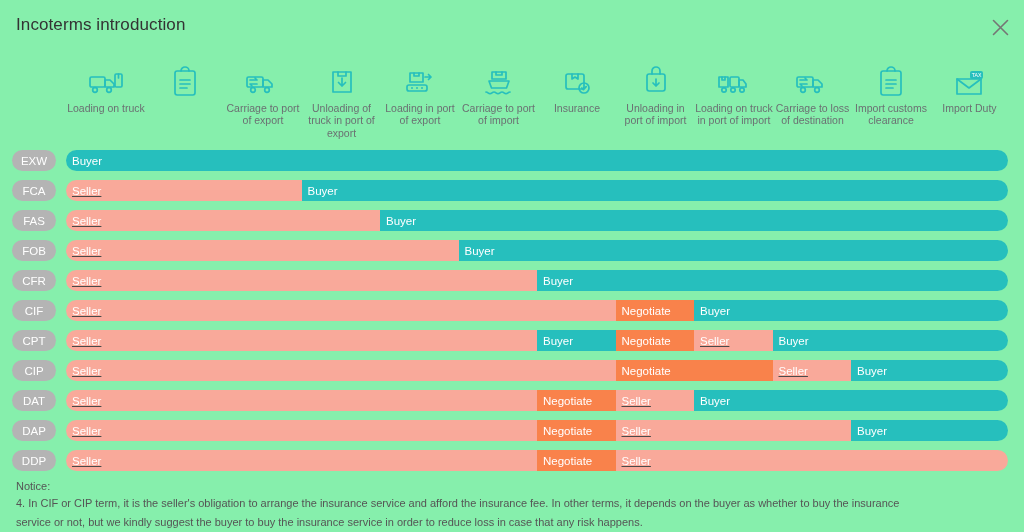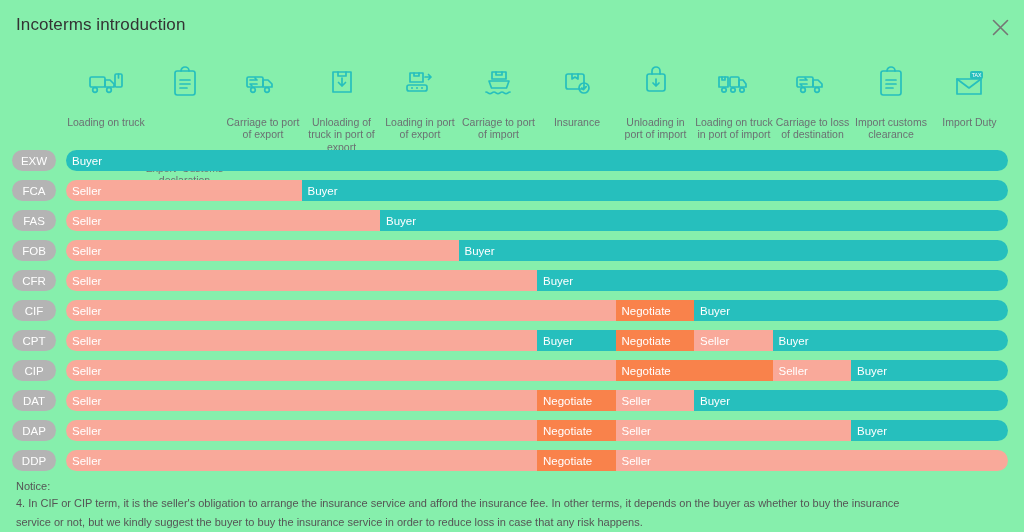--- a/index.html
+++ b/index.html
@@ -29,21 +29,21 @@
 
   
   .columns{position:absolute;left:66px;top:62px;width:942px;height:85px;}
   .col{
     position:absolute;top:0;width:80px;
     display:flex;flex-direction:column;align-items:center;
   }
   .col-icon{height:36px;display:flex;align-items:flex-end;justify-content:center;}
   .col-icon svg{display:block;}
   .col-label{
-    margin-top:18px;
+    margin-top:4px;
     font-size:10.5px;line-height:12.4px;
     color:#6b7072;text-align:center;width:78px;
   }
 
   
   .rows{position:absolute;left:0;top:146px;width:1024px;}
   .row{position:relative;height:30px;}
   .pill{
     position:absolute;left:12px;top:4px;
     width:44px;height:21px;border-radius:11px;
@@ -61,21 +61,21 @@
     height:21px;
     display:flex;align-items:center;
     box-sizing:border-box;
     overflow:hidden;
   }
   .seg span{
     font-size:11.5px;color:#ffffff;
     padding-left:6px;white-space:nowrap;
   }
   .seg-buyer{background:#26bfbd;}
-  .seg-seller{background:#f9a99a;}
+  .seg-seller{background:#f9a99a;text-decoration:underline;}
   .seg-negotiate{background:#f9824b;}
 
   
   .notice{position:absolute;left:16px;top:478px;width:992px;}
   .notice-title{font-size:11px;color:#555;line-height:16px;}
   .notice-line{font-size:11px;color:#555;line-height:19px;}
 </style>
 </head>
 <body>
 

